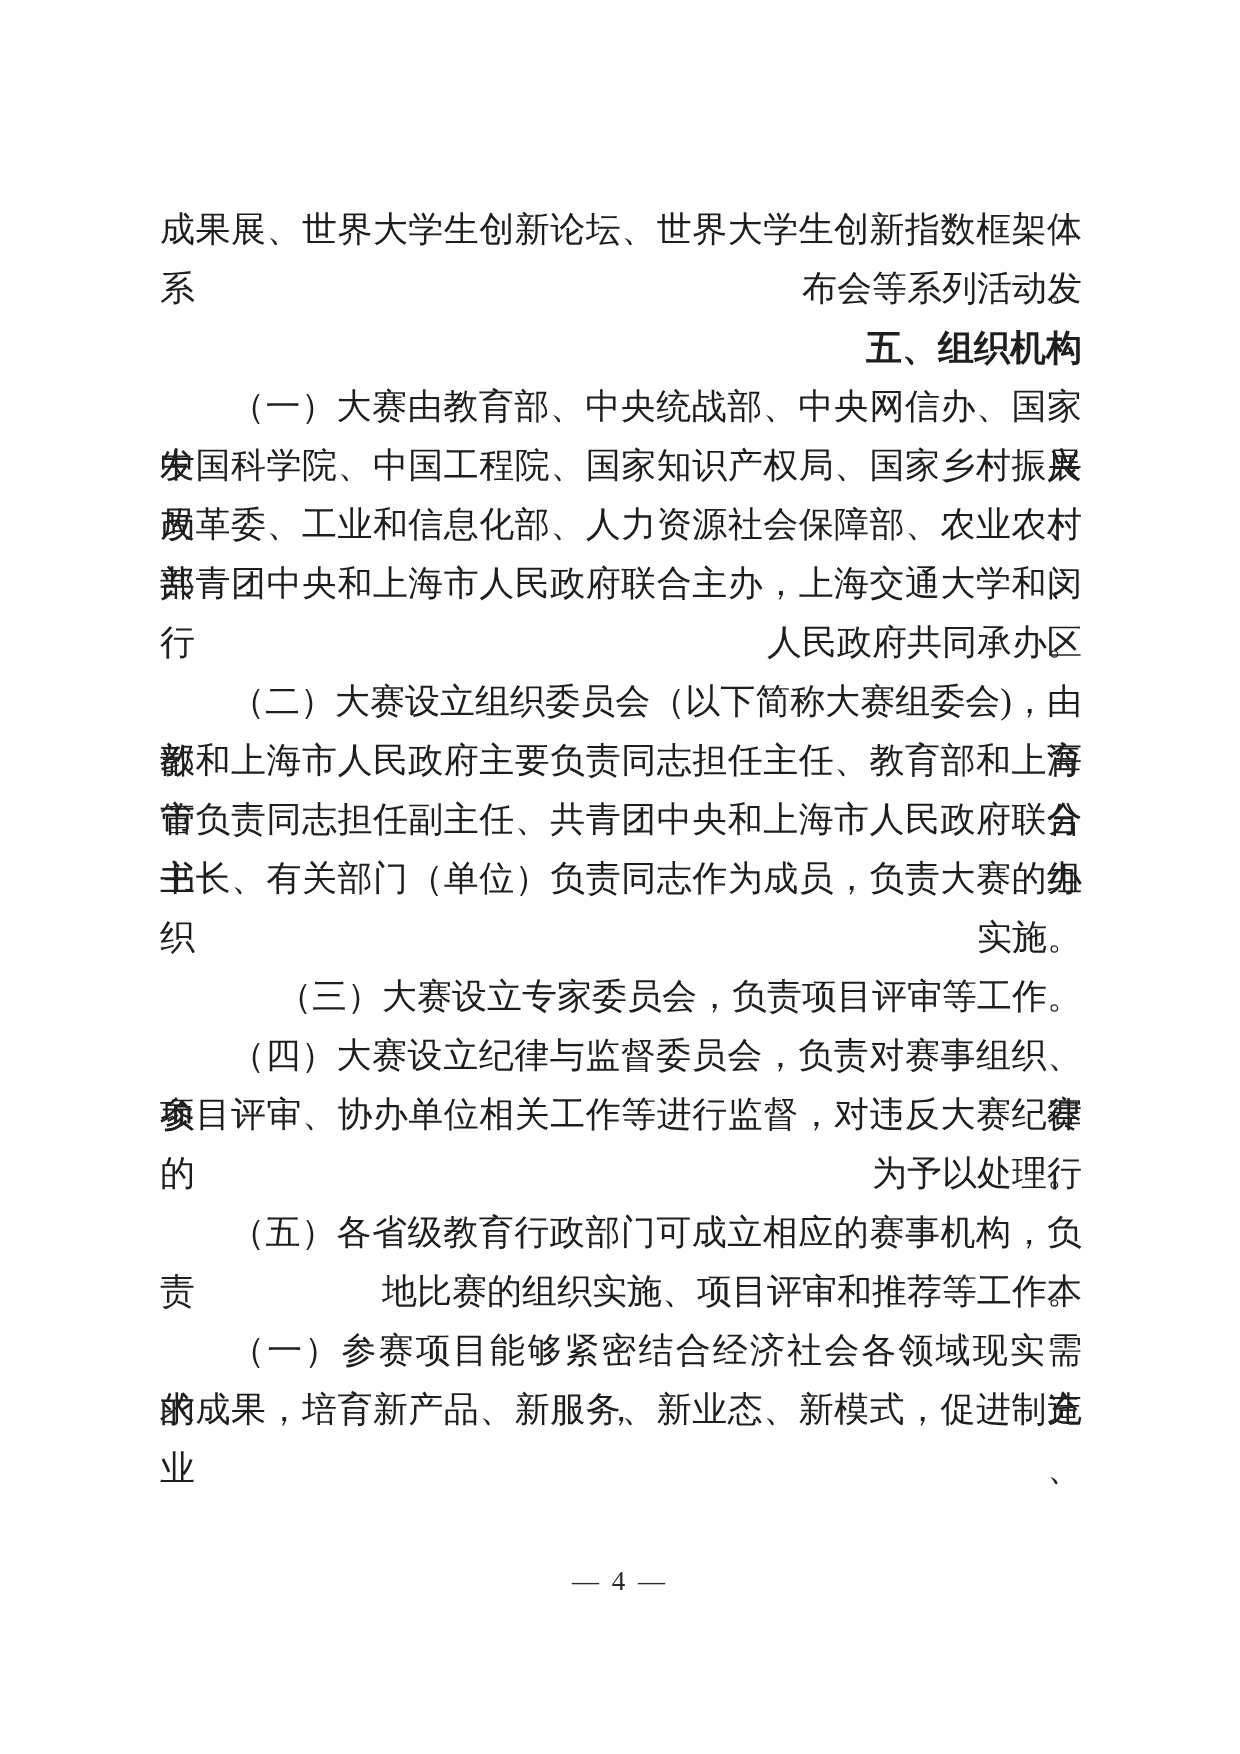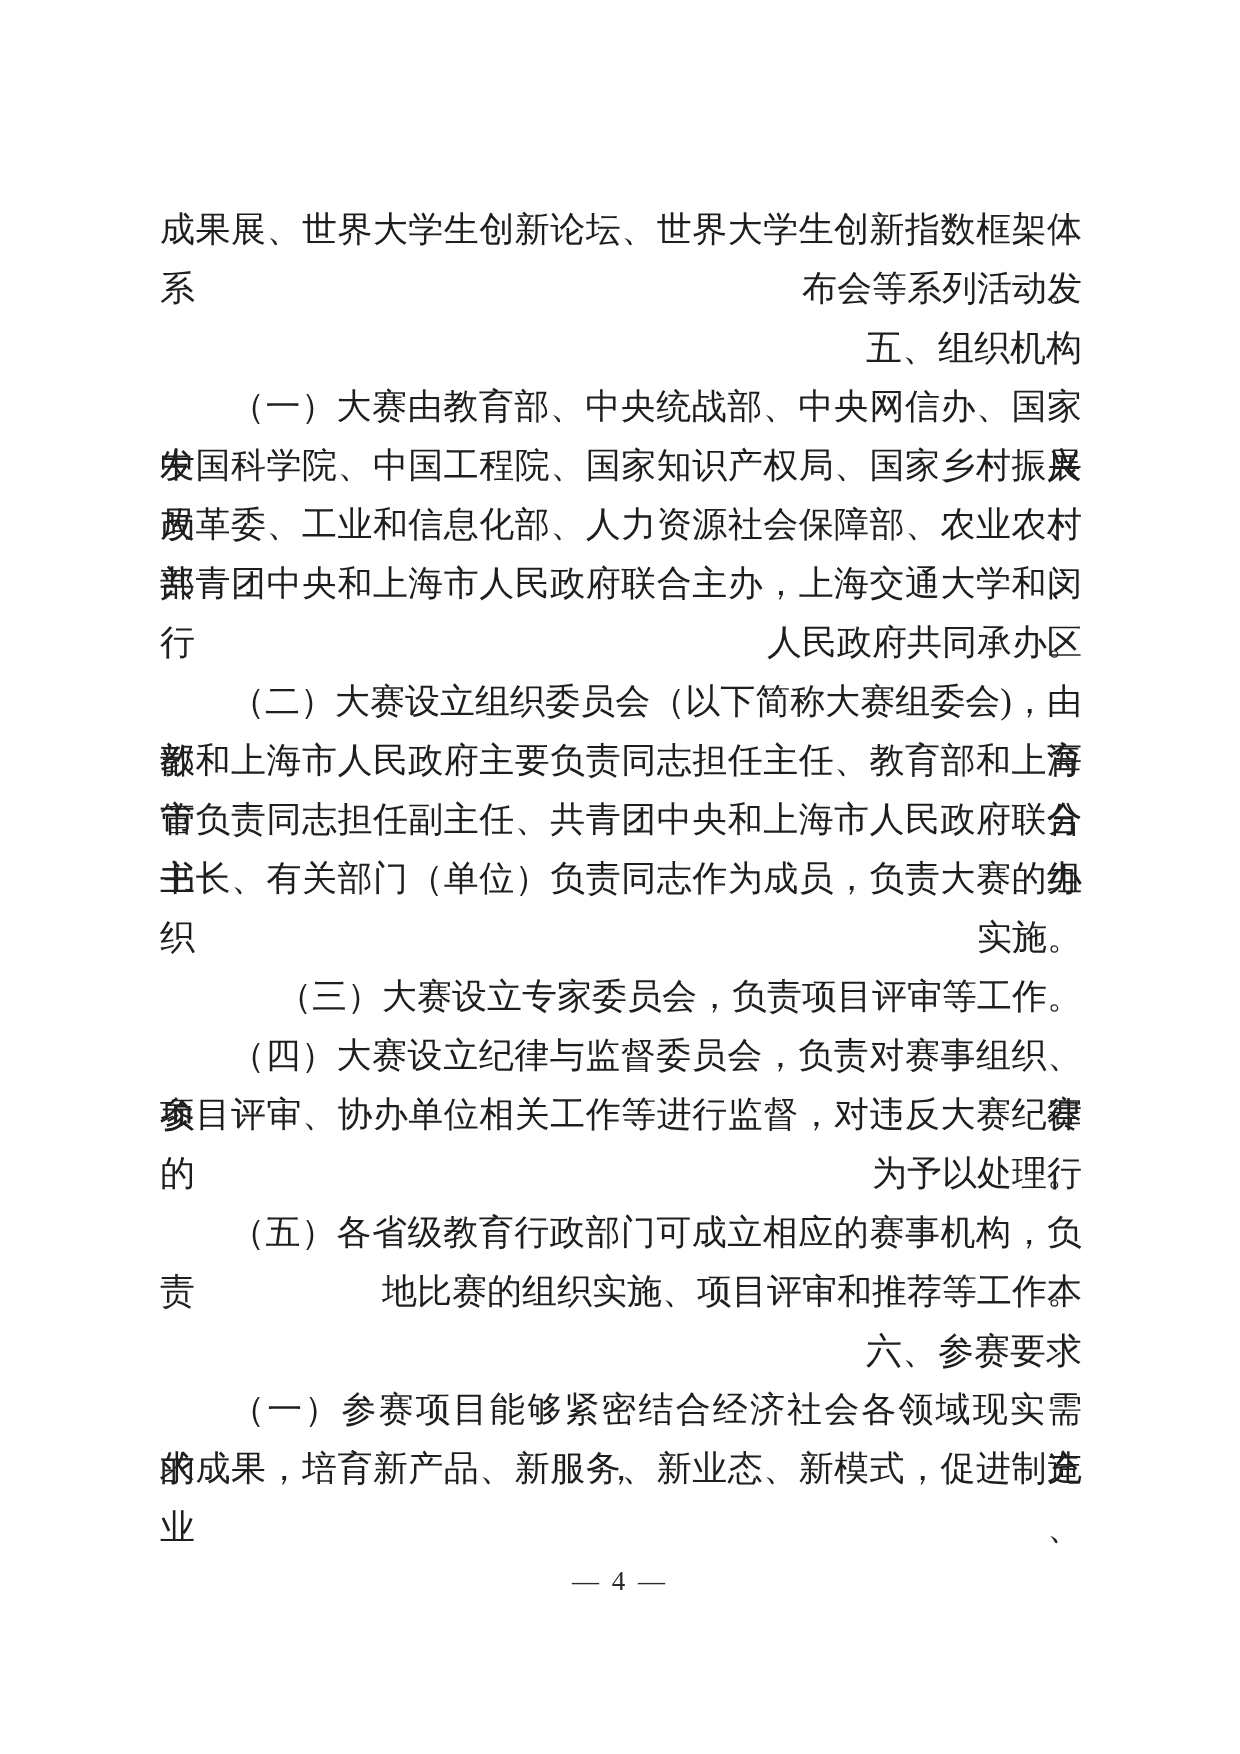--- a/index.html
+++ b/index.html
@@ -37,21 +37,21 @@
     text-align-last: justify;
     text-justify: inter-character;
   }
   
   .line.indent {
     text-indent: 70px;
   }
   
   .line.heading {
     font-family: "Liberation Sans", "DejaVu Sans", sans-serif;
-    font-weight: 400;
+    font-weight: 700;
     font-size: 36px;
   }
   .footer {
     position: absolute;
     left: 0;
     right: 0;
     top: 1560px;
     height: 42px;
     line-height: 42px;
     text-align: center;
@@ -77,21 +77,20 @@
     <div class="line fill">部和上海市人民政府主要负责同志担任主任、教育部和上海市分</div>
     <div class="line fill">管负责同志担任副主任、共青团中央和上海市人民政府联合主办</div>
     <div class="line fill">书长、有关部门（单位）负责同志作为成员，负责大赛的组织</div>
     <div class="line">实施。</div>
     <div class="line indent">（三）大赛设立专家委员会，负责项目评审等工作。</div>
     <div class="line indent fill">（四）大赛设立纪律与监督委员会，负责对赛事组织、参赛</div>
     <div class="line fill">项目评审、协办单位相关工作等进行监督，对违反大赛纪律的行</div>
     <div class="line">为予以处理。</div>
     <div class="line indent fill">（五）各省级教育行政部门可成立相应的赛事机构，负责本</div>
     <div class="line">地比赛的组织实施、项目评审和推荐等工作。</div>
-    <div class="line indent heading">六、参赛要求</div>
     <div class="line indent fill">（一）参赛项目能够紧密结合经济社会各领域现实需求，充</div>
     <div class="line fill">的成果，培育新产品、新服务、新业态、新模式，促进制造业、</div>
   </div>
 
   <div class="footer">
     <span>— 4 —</span>
   </div>
 </div>
 
 </body></html>

